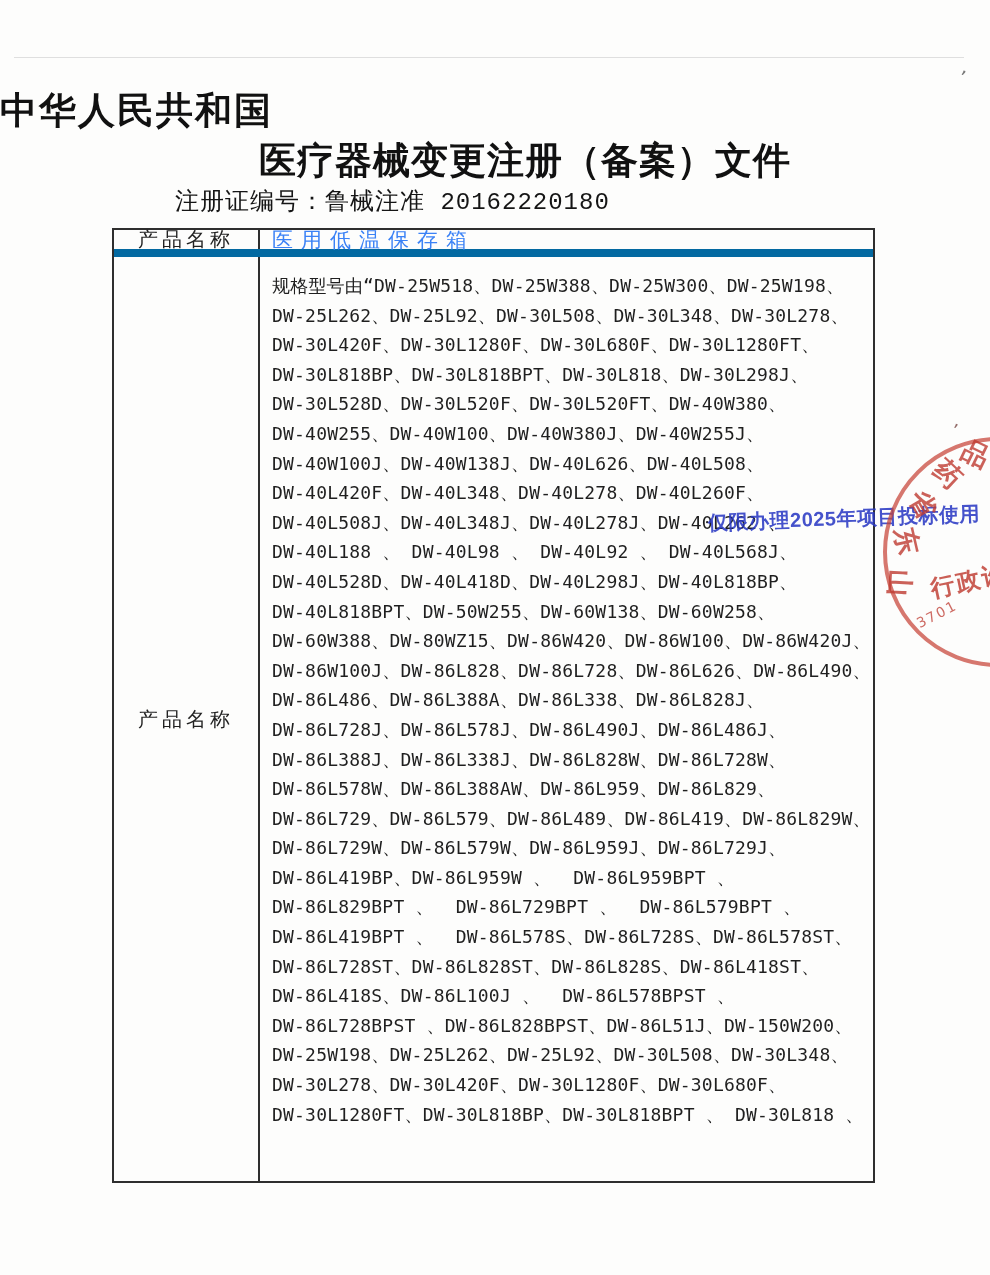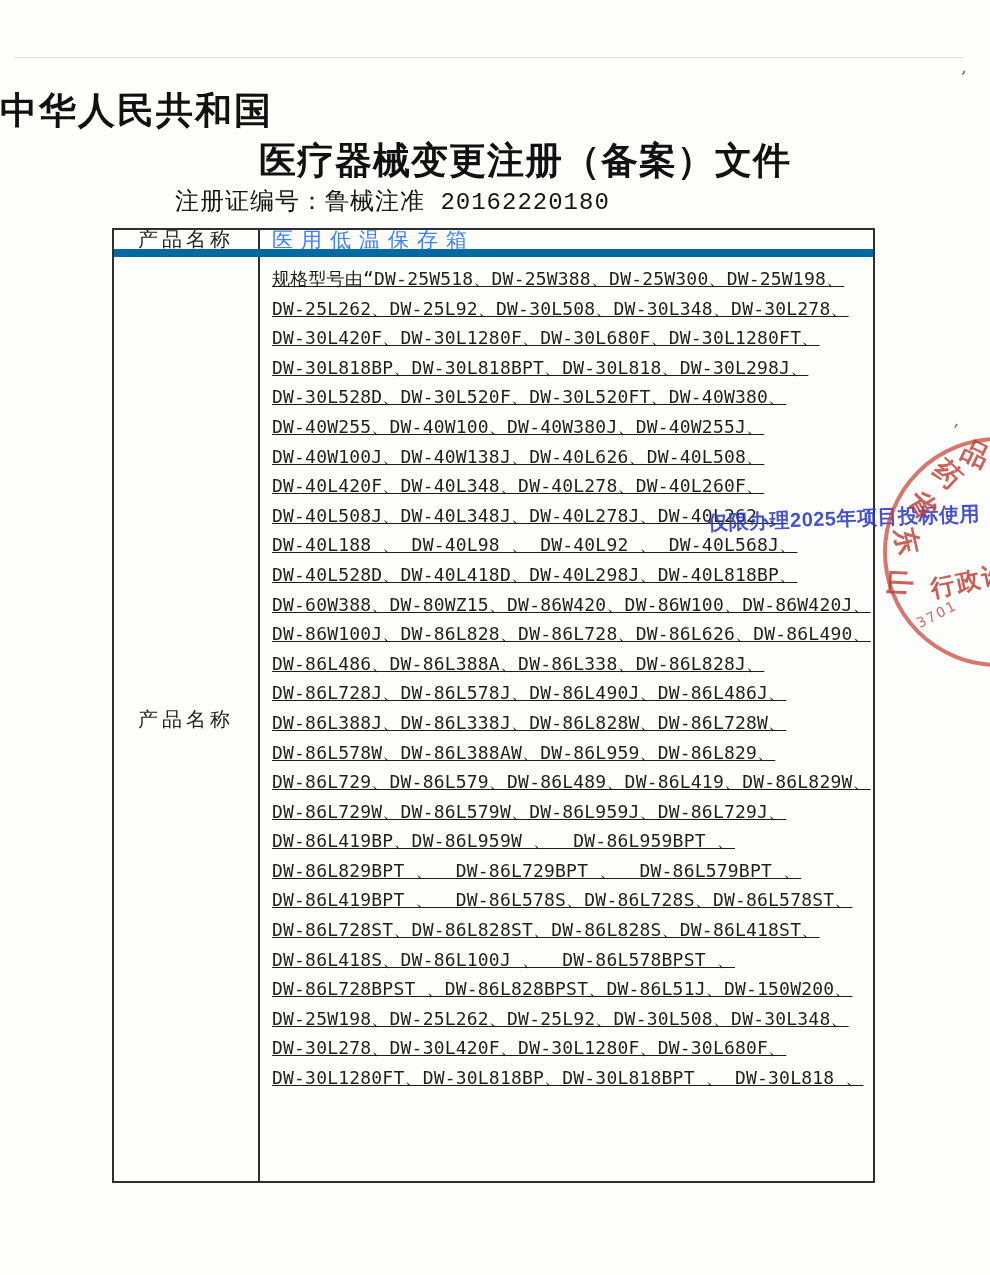--- a/index.html
+++ b/index.html
@@ -61,23 +61,22 @@
     display:flex;align-items:center;justify-content:center;
     font-size:20px;letter-spacing:4px;color:#222;
   }
   .c-value{
     flex:1;display:flex;align-items:center;
     padding-left:12px;box-sizing:border-box;
     font-size:21px;letter-spacing:8px;color:#3b82f6;
   }
   .c-content{
     flex:1;box-sizing:border-box;
-    padding:7px 4px 0 12px;
+    padding:14px 4px 0 12px;
     overflow:hidden;
-    text-decoration:underline;
   }
   .c-content .line{
     white-space:pre;
     font-family:"DejaVu Sans Mono","Liberation Mono",monospace;
     font-size:18px;
     line-height:29.6px;
     color:#1f1f1f;
     letter-spacing:0.2px;
   }
 
@@ -152,20 +151,21 @@
           <div class="line">DW-25L262、DW-25L92、DW-30L508、DW-30L348、DW-30L278、</div>
           <div class="line">DW-30L420F、DW-30L1280F、DW-30L680F、DW-30L1280FT、</div>
           <div class="line">DW-30L818BP、DW-30L818BPT、DW-30L818、DW-30L298J、</div>
           <div class="line">DW-30L528D、DW-30L520F、DW-30L520FT、DW-40W380、</div>
           <div class="line">DW-40W255、DW-40W100、DW-40W380J、DW-40W255J、</div>
           <div class="line">DW-40W100J、DW-40W138J、DW-40L626、DW-40L508、</div>
           <div class="line">DW-40L420F、DW-40L348、DW-40L278、DW-40L260F、</div>
           <div class="line">DW-40L508J、DW-40L348J、DW-40L278J、DW-40L262 、</div>
           <div class="line">DW-40L188 、 DW-40L98 、 DW-40L92 、 DW-40L568J、</div>
           <div class="line">DW-40L528D、DW-40L418D、DW-40L298J、DW-40L818BP、</div>
+          <div class="line">DW-40L818BPT、DW-50W255、DW-60W138、DW-60W258、</div>
           <div class="line">DW-60W388、DW-80WZ15、DW-86W420、DW-86W100、DW-86W420J、</div>
           <div class="line">DW-86W100J、DW-86L828、DW-86L728、DW-86L626、DW-86L490、</div>
           <div class="line">DW-86L486、DW-86L388A、DW-86L338、DW-86L828J、</div>
           <div class="line">DW-86L728J、DW-86L578J、DW-86L490J、DW-86L486J、</div>
           <div class="line">DW-86L388J、DW-86L338J、DW-86L828W、DW-86L728W、</div>
           <div class="line">DW-86L578W、DW-86L388AW、DW-86L959、DW-86L829、</div>
           <div class="line">DW-86L729、DW-86L579、DW-86L489、DW-86L419、DW-86L829W、</div>
           <div class="line">DW-86L729W、DW-86L579W、DW-86L959J、DW-86L729J、</div>
           <div class="line">DW-86L419BP、DW-86L959W 、  DW-86L959BPT 、</div>
           <div class="line">DW-86L829BPT 、  DW-86L729BPT 、  DW-86L579BPT 、</div>

